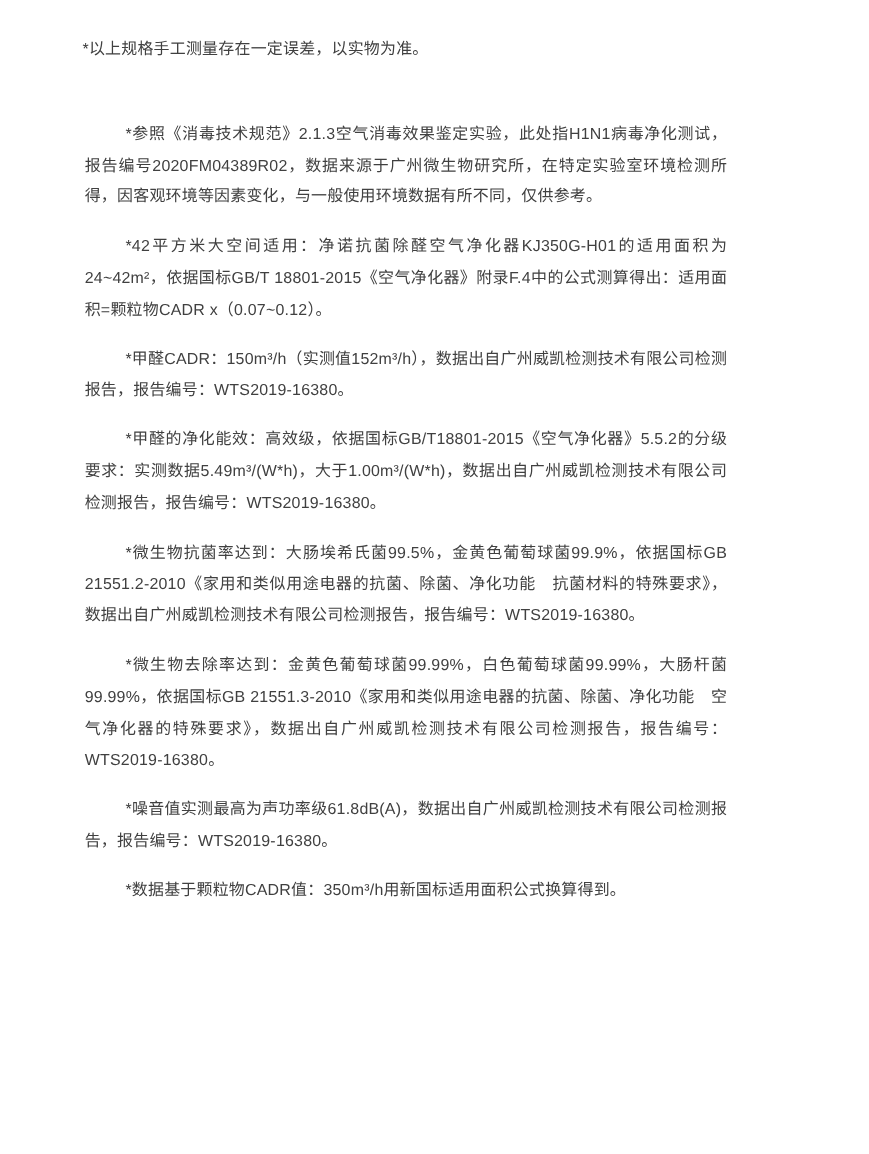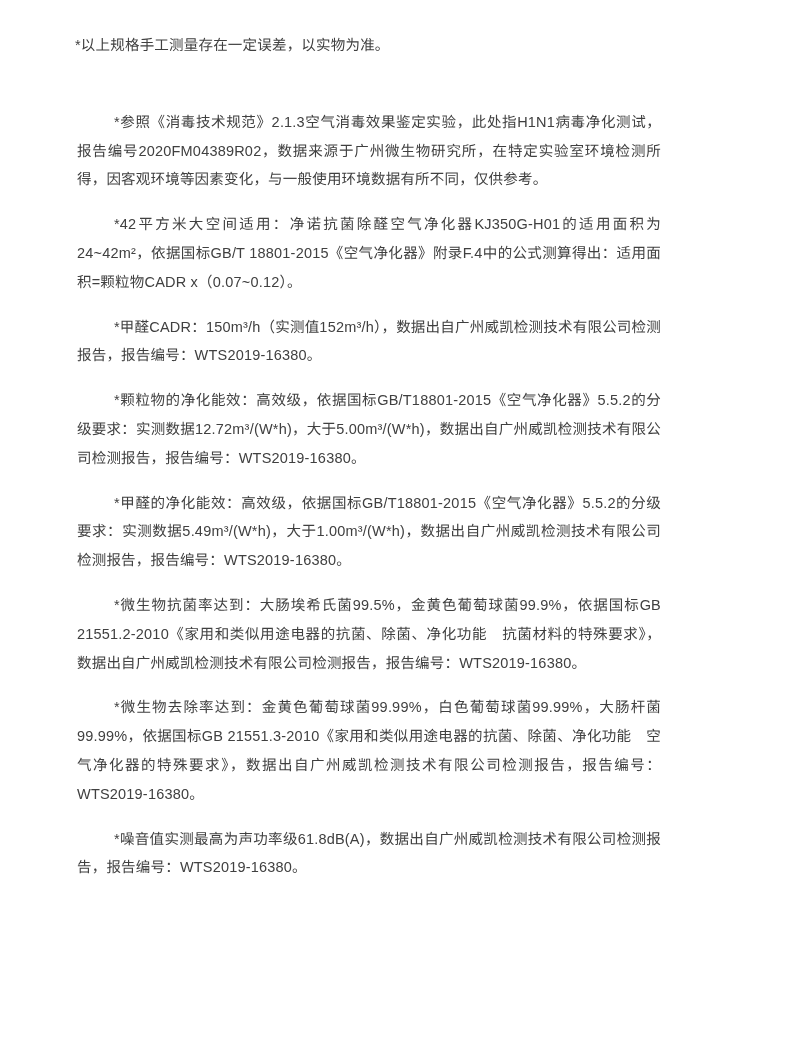--- a/index.html
+++ b/index.html
@@ -36,19 +36,19 @@
 </head>
 <body>
 
 <div class="doc-page">
   <p class="intro-note">*以上规格手工测量存在一定误差，以实物为准。</p>
 
   <div>
     <p class="note-para">*参照《消毒技术规范》2.1.3空气消毒效果鉴定实验，此处指H1N1病毒净化测试，报告编号2020FM04389R02，数据来源于广州微生物研究所，在特定实验室环境检测所得，因客观环境等因素变化，与一般使用环境数据有所不同，仅供参考。</p>
     <p class="note-para">*42平方米大空间适用：净诺抗菌除醛空气净化器KJ350G-H01的适用面积为24~42m²，依据国标GB/T 18801-2015《空气净化器》附录F.4中的公式测算得出：适用面积=颗粒物CADR x（0.07~0.12）。</p>
     <p class="note-para">*甲醛CADR：150m³/h（实测值152m³/h），数据出自广州威凯检测技术有限公司检测报告，报告编号：WTS2019-16380。</p>
-    <p class="note-para">*颗粒物的净化能效：高效级，依据国标GB/T18801-2015《空气净化器》5.5.2的分级要求：实测数据12.72m³/(W*h)，大于5.00m³/(W*h)，数据出自广州威凯检测技术有限公司检测报告，报告编号：WTS2019-16380。</p>
     <p class="note-para">*甲醛的净化能效：高效级，依据国标GB/T18801-2015《空气净化器》5.5.2的分级要求：实测数据5.49m³/(W*h)，大于1.00m³/(W*h)，数据出自广州威凯检测技术有限公司检测报告，报告编号：WTS2019-16380。</p>
     <p class="note-para">*微生物抗菌率达到：大肠埃希氏菌99.5%，金黄色葡萄球菌99.9%，依据国标GB 21551.2-2010《家用和类似用途电器的抗菌、除菌、净化功能　抗菌材料的特殊要求》，数据出自广州威凯检测技术有限公司检测报告，报告编号：WTS2019-16380。</p>
     <p class="note-para">*微生物去除率达到：金黄色葡萄球菌99.99%，白色葡萄球菌99.99%，大肠杆菌99.99%，依据国标GB 21551.3-2010《家用和类似用途电器的抗菌、除菌、净化功能　空气净化器的特殊要求》，数据出自广州威凯检测技术有限公司检测报告，报告编号：WTS2019-16380。</p>
     <p class="note-para">*噪音值实测最高为声功率级61.8dB(A)，数据出自广州威凯检测技术有限公司检测报告，报告编号：WTS2019-16380。</p>
+    <p class="note-para">*数据基于颗粒物CADR值：350m³/h用新国标适用面积公式换算得到。</p>
   </div>
 </div>
 
 </body></html>

